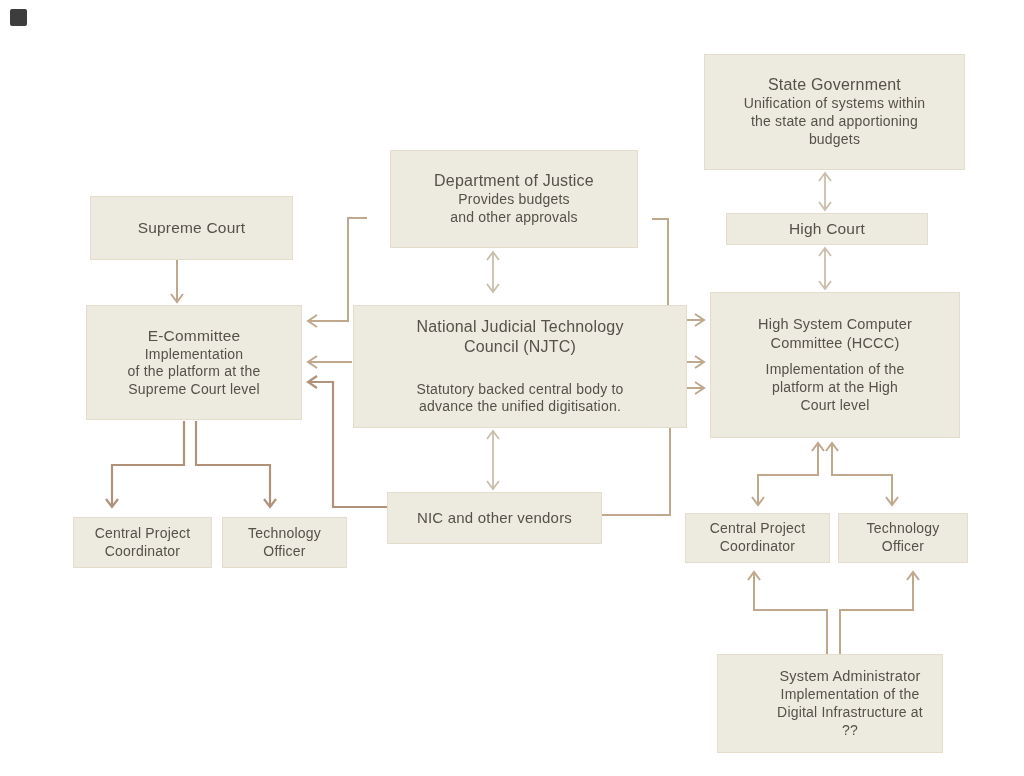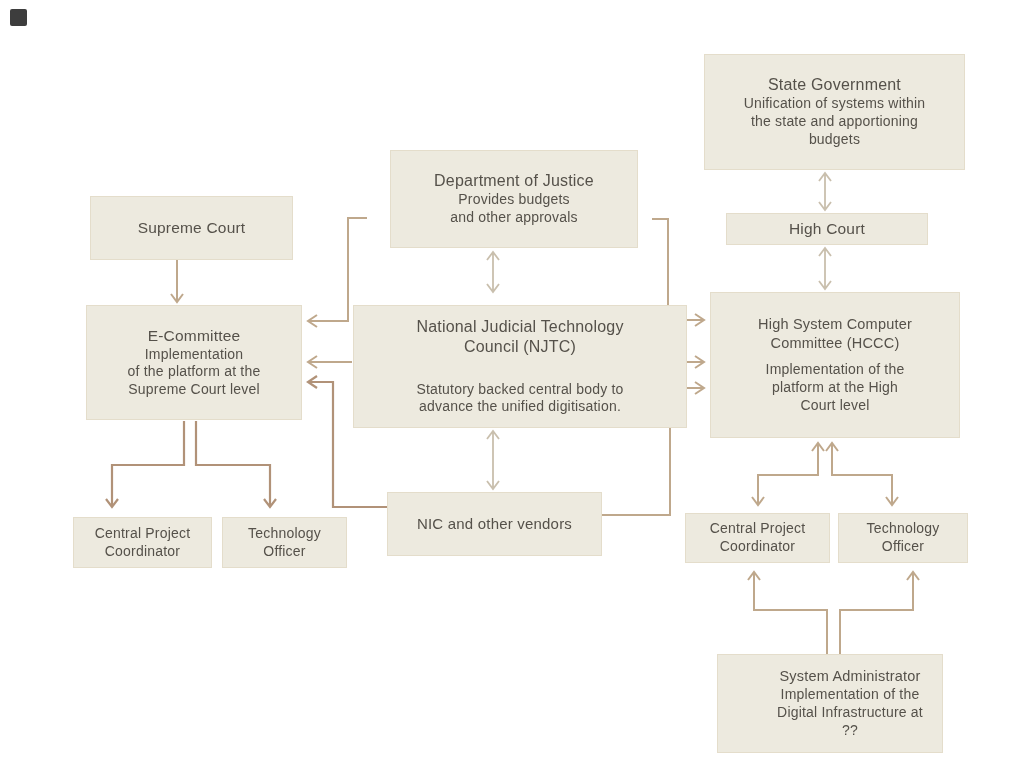--- a/index.html
+++ b/index.html
@@ -86,21 +86,21 @@
 and other approvals</div>
   </div>
 
   <div class="box gap" style="left:353px;top:305px;width:334px;height:123px;gap:14px;">
     <div class="box-title fs16">National Judicial Technology
 Council (NJTC)</div>
     <div class="box-body fs14">Statutory backed central body to
 advance the unified digitisation.</div>
   </div>
 
-  <div class="box" style="left:387px;top:492px;width:215px;height:64px;">
+  <div class="box" style="left:387px;top:492px;width:215px;height:52px;">
     <div class="box-title fs15">NIC and other vendors</div>
   </div>
 
   <div class="box" style="left:90px;top:196px;width:203px;height:64px;">
     <div class="box-title fs155">Supreme Court</div>
   </div>
 
   <div class="box" style="left:86px;top:305px;width:216px;height:115px;">
     <div class="box-title fs155">E-Committee</div>
     <div class="box-body fs135">Implementation

